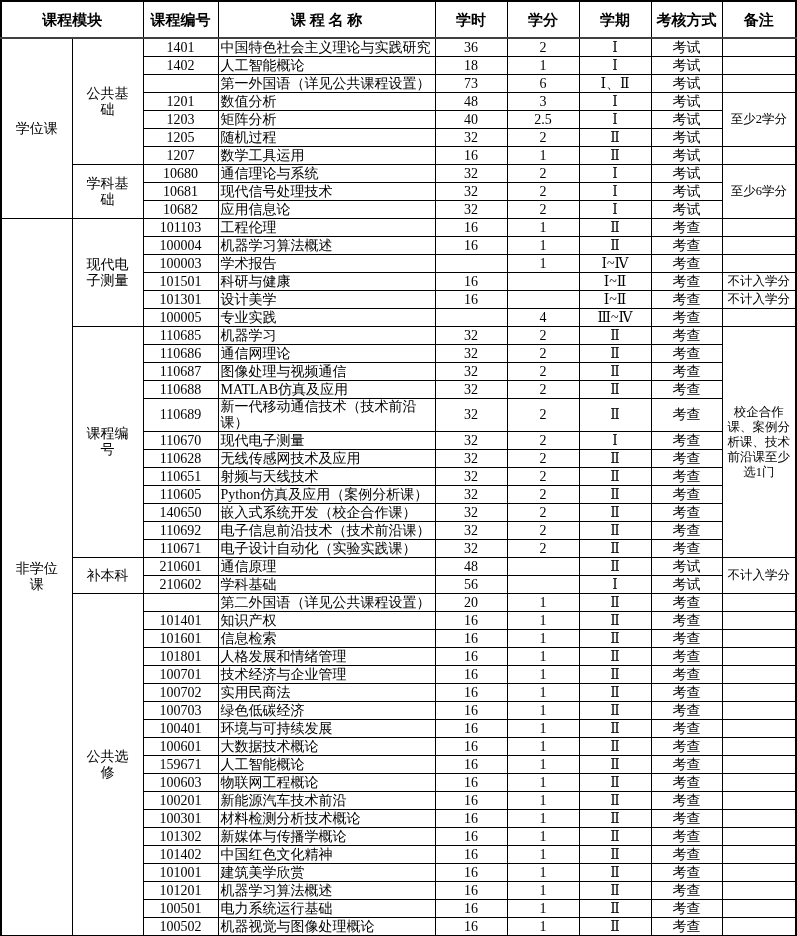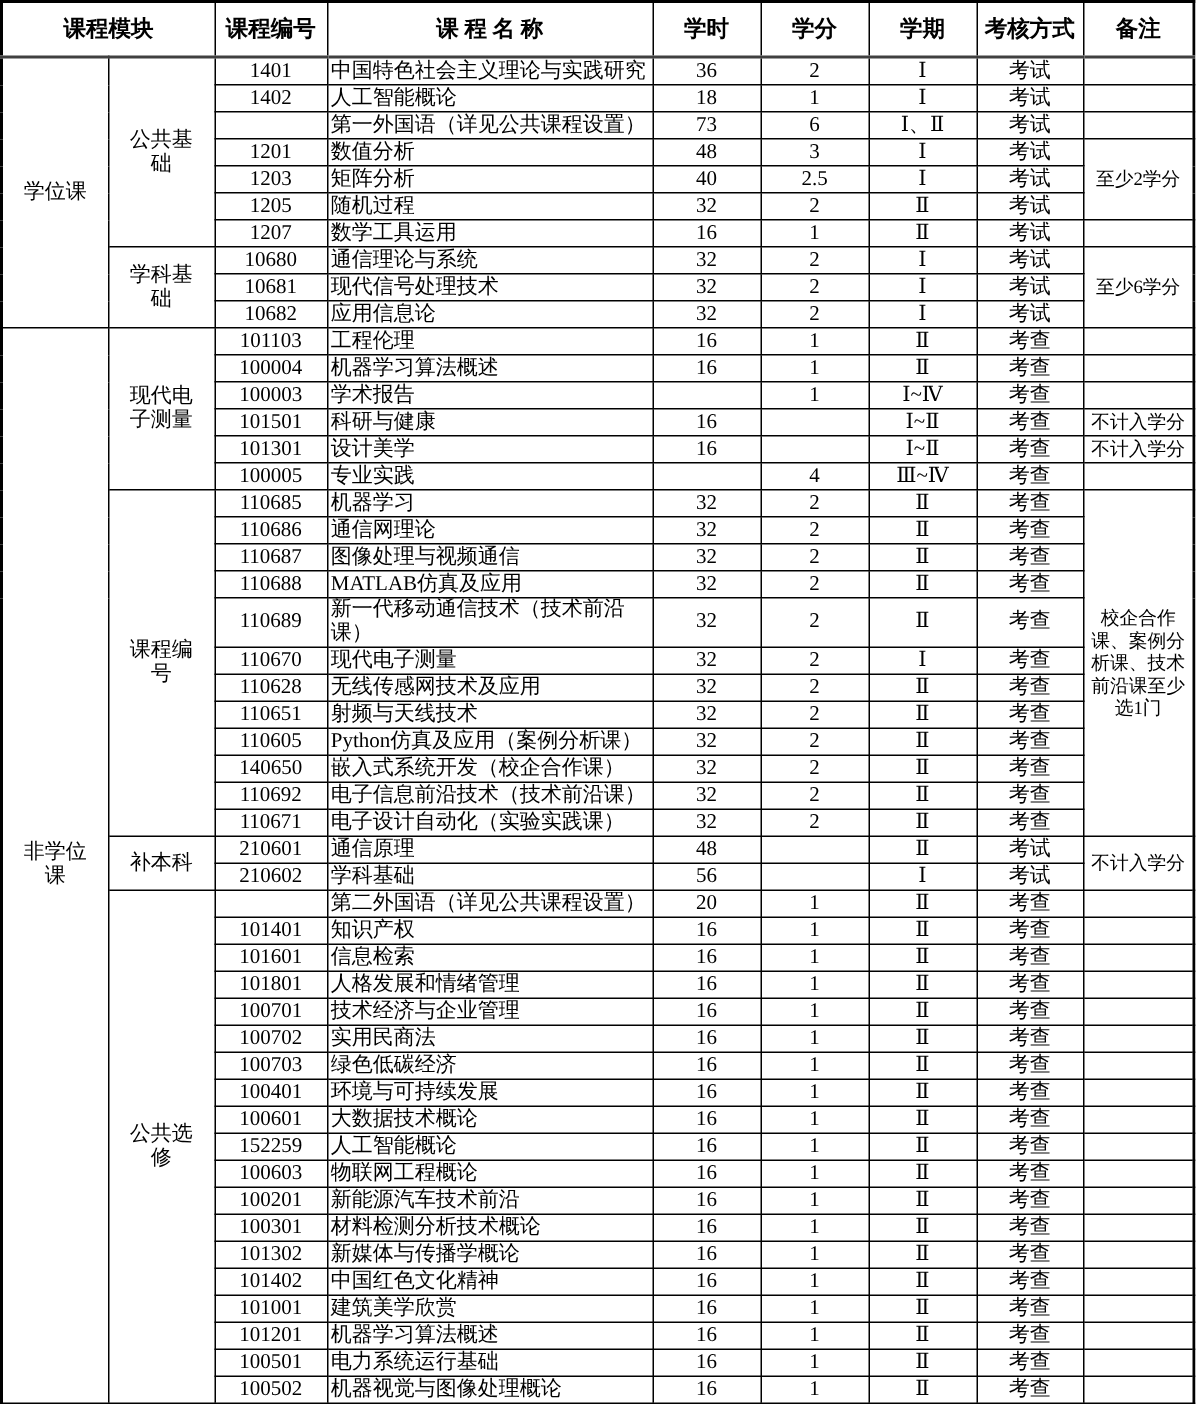--- a/index.html
+++ b/index.html
@@ -422,21 +422,21 @@
       <tr>
         <td>100601</td>
         <td class="name">大数据技术概论</td>
         <td>16</td>
         <td>1</td>
         <td>Ⅱ</td>
         <td>考查</td>
         <td class="remark"></td>
       </tr>
       <tr>
-        <td>152259</td>
+        <td>159671</td>
         <td class="name">人工智能概论</td>
         <td>16</td>
         <td>1</td>
         <td>Ⅱ</td>
         <td>考查</td>
         <td class="remark"></td>
       </tr>
       <tr>
         <td>100603</td>
         <td class="name">物联网工程概论</td>

